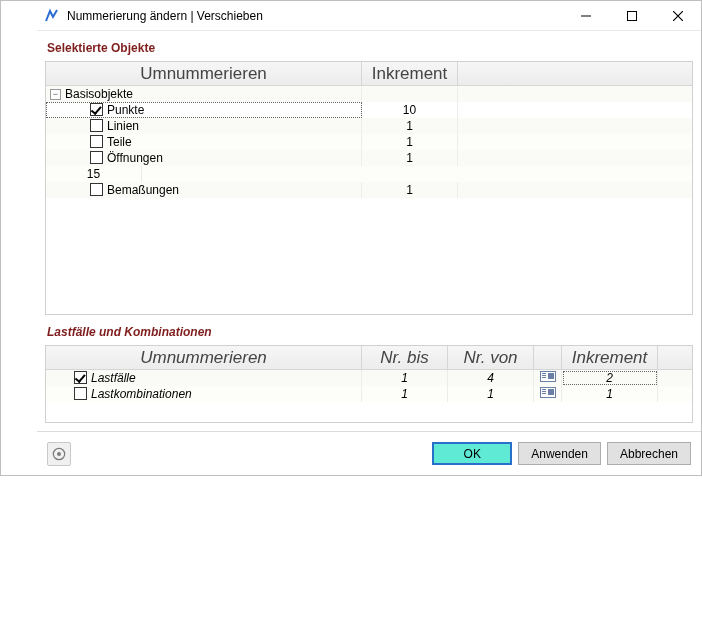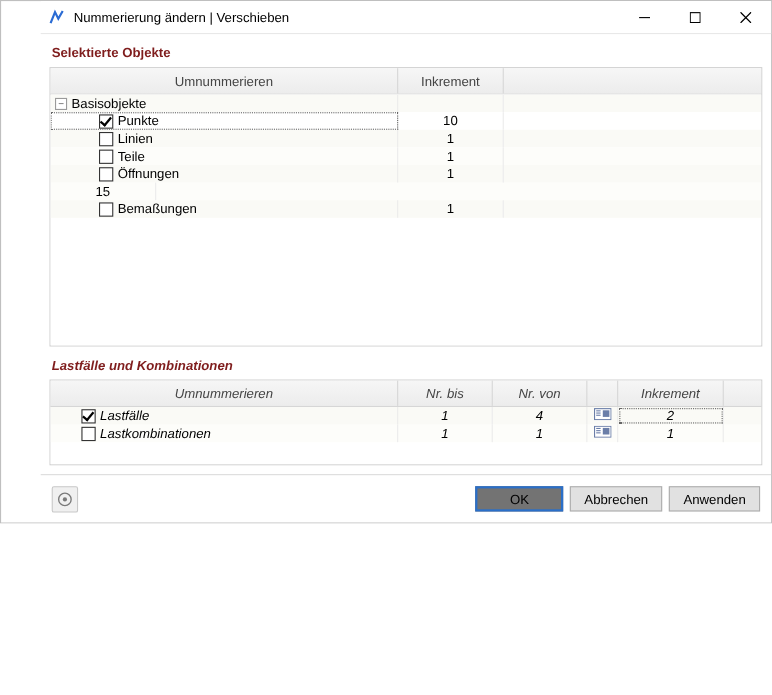--- a/index.html
+++ b/index.html
@@ -15,21 +15,21 @@
 
   .section { margin: 6px 8px 0 8px; }
   .section.grow { flex: 1; display: flex; flex-direction: column; min-height: 0; font-style: italic; }
   .section-title { color: #7f1d1d; font-weight: 600; padding: 4px 2px 6px 2px; font-size: 12px; }
 
   .grid { border: 1px solid #d0d0d0; background: #fff; flex: 1; display: flex; flex-direction: column; min-height: 0; }
   .grid.f1 { height: 254px; }
   .grid.f2 { height: 226px; }
 
   .ghead { display: flex; background: linear-gradient(#f6f6f6,#ececec); border-bottom: 1px solid #d6d6d6; height: 24px; }
-  .gh { border-right: 1px solid #d6d6d6; display: flex; align-items: center; justify-content: center; color: #444; font-size: 12px; }
+  .gh { border-right: 1px solid #d6d6d6; display: flex; align-items: center; justify-content: center; color: #444; font-size: 17px; }
   .gh:last-child { border-right: none; }
 
   .gbody { flex: 1; overflow: auto; background: #fff; }
 
   .row { display: flex; height: 16px; align-items: stretch; background: #fdfdfa; }
   .row:nth-child(odd) { background: #fafaf6; }
   .row .cell { border-right: 1px solid #ececec; display: flex; align-items: center; font-size: 12px; color: #000; }
   .row .cell:last-child { border-right: none; }
   .cell.center { justify-content: center; }
 
@@ -40,38 +40,38 @@
 
   
   .g2 .c-name { width: 316px; }
   .g2 .c-from { width: 86px; }
   .g2 .c-to   { width: 86px; }
   .g2 .c-ico  { width: 28px; }
   .g2 .c-inc  { width: 96px; }
   .g2 .c-rest { flex: 1; }
 
   .tree-level-0 { padding-left: 4px; display: flex; align-items: center; gap: 4px; }
-  .tree-level-1 { padding-left: 44px; display: flex; align-items: center; gap: 4px; }
+  .tree-level-1 { padding-left: 44px; display: flex; gap: 4px; }
   .g2 .tree-level-1 { padding-left: 28px; }
   .expander { width: 11px; height: 11px; border: 1px solid #9a9a9a; display: inline-flex; align-items: center; justify-content: center; font-size: 9px; line-height: 1; background: #fff; color: #555; }
   .chk { width: 13px; height: 13px; border: 1px solid #333; background: #fff; display: inline-flex; align-items: center; justify-content: center; }
   .chk.checked::after { content: ""; width: 8px; height: 4px; border: 2px solid #000; border-top: none; border-right: none; transform: rotate(-50deg) translate(0px,-1px); }
 
   .row.selected { background: #fff; }
   .row.selected .c-name { outline: 1px dotted #666; outline-offset: -1px; }
   .cell.focus-cell { outline: 1px dotted #666; outline-offset: -2px; }
 
   .card-icon { width: 16px; height: 11px; }
   .card-icon .r { fill: #fff; stroke: #6b7ea8; stroke-width: 1; }
   .card-icon .b { fill: #6b7ea8; }
 
   .buttonbar { height: 44px; border-top: 1px solid #dcdcdc; margin: 8px 0 0 0; display: flex; align-items: center; padding: 0 10px; gap: 6px; }
   .buttonbar .spacer { flex: 1; }
   .btn { min-width: 80px; height: 23px; border: 1px solid #adadad; background: #e1e1e1; display: inline-flex; align-items: center; justify-content: center; padding: 0 12px; font-size: 12px; color: #000; }
-  .btn.primary { border: 2px solid #2a6fc9; background: #737373; }
+  .btn.primary { border: 2px solid #2a6fc9; background: #5eead4; }
   .help-btn { width: 24px; height: 24px; border: 1px solid #c8c8c8; border-radius: 2px; background: #f0f0f0; display: inline-flex; align-items: center; justify-content: center; }
   .help-btn svg { width: 14px; height: 14px; }
 </style>
 </head>
 <body>
 
 <div class="window">
 
   <div class="titlebar">
     <span class="app-icon">
@@ -236,18 +236,18 @@
 
     <div class="buttonbar">
       <div class="help-btn">
         <svg viewBox="0 0 16 16">
             <circle cx="8" cy="8" r="6.5" fill="none" stroke="#7a7a7a" stroke-width="1.4"></circle>
             <circle cx="8" cy="8" r="2.2" fill="#7a7a7a"></circle>
           </svg>
       </div>
       <div class="spacer"></div>
       <div class="btn primary">OK</div>
+      <div class="btn">Anwenden</div>
       <div class="btn">Abbrechen</div>
-      <div class="btn">Anwenden</div>
     </div>
 
   </div>
 </div>
 
 </body></html>

